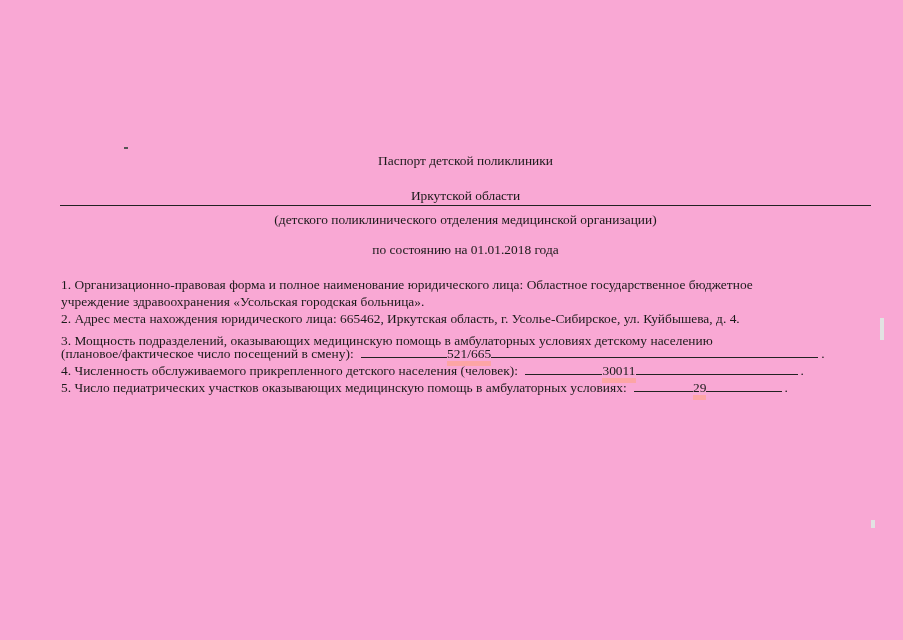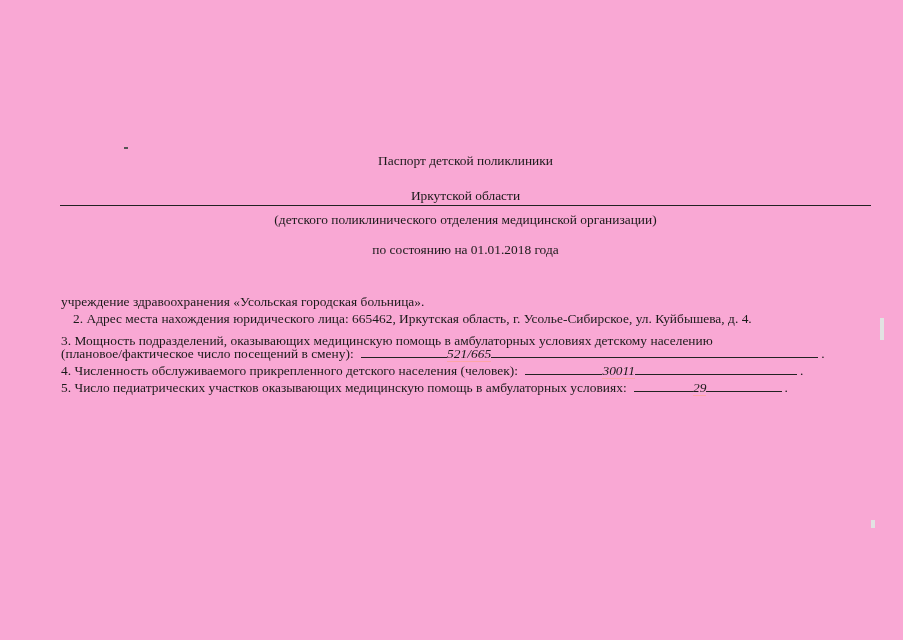--- a/index.html
+++ b/index.html
@@ -46,24 +46,23 @@
       letter-spacing: 0.02px;
     }
     .blank {
       display: inline-block;
       border-bottom: 1px solid #222;
       height: 12px;
       vertical-align: baseline;
     }
     .fill {
       display: inline-block;
-      border-bottom: 1px solid #fca5a5;
+      border-bottom: 5px solid #fca5a5;
       vertical-align: baseline;
       line-height: 14px;
-      font-style: italic;
     }
     .speck {
       position: absolute;
       background: #555;
     }
     .faint {
       position: absolute;
       background: #e2e2e2;
     }
   </style>
@@ -76,23 +75,24 @@
 
   <div class="faint" style="left:880px; top:318px; width:4px; height:22px;"></div>
   <div class="faint" style="left:871px; top:520px; width:4px; height:8px;"></div>
 
   <div class="center-line" style="top:153px;">Паспорт детской поликлиники</div>
   <div class="center-line" style="top:171px;margin-top:41px;">(детского поликлинического отделения медицинской организации)</div>
   <div class="center-line" style="top:188px;">Иркутской области</div>
   <div class="rule"></div>
   <div class="center-line" style="top:242px;">по состоянию на 01.01.2018 года</div>
 
+  <div class="para" style="top:277px;">1. Организационно-правовая форма и полное наименование юридического лица: Областное государственное бюджетное</div>
   <div class="para" style="top:294px;">учреждение здравоохранения «Усольская городская больница».</div>
 
-  <div class="para" style="top:311px;margin-left:12px;">2. Адрес места нахождения юридического лица: 665462, Иркутская область, г. Усолье-Сибирское, ул. Куйбышева, д. 4.</div>
+  <div class="para" style="top:311px;">2. Адрес места нахождения юридического лица: 665462, Иркутская область, г. Усолье-Сибирское, ул. Куйбышева, д. 4.</div>
 
   <div class="para" style="top:333px;">3. Мощность подразделений, оказывающих медицинскую помощь в амбулаторных условиях детскому населению</div>
   <div class="para" style="top:345px;">
     <span>(плановое/фактическое число посещений в смену):</span>
     <span class="blank" style="width:86px; margin-left:4px;"></span><span class="fill">521/665</span><span class="blank" style="width:327px;"></span><span style="margin-left:3px;">.</span>
   </div>
 
   <div class="para" style="top:362px;">
     <span>4. Численность обслуживаемого прикрепленного детского населения (человек):</span>
     <span class="blank" style="width:77px; margin-left:4px;"></span><span class="fill">30011</span><span class="blank" style="width:162px;"></span><span style="margin-left:3px;">.</span>

